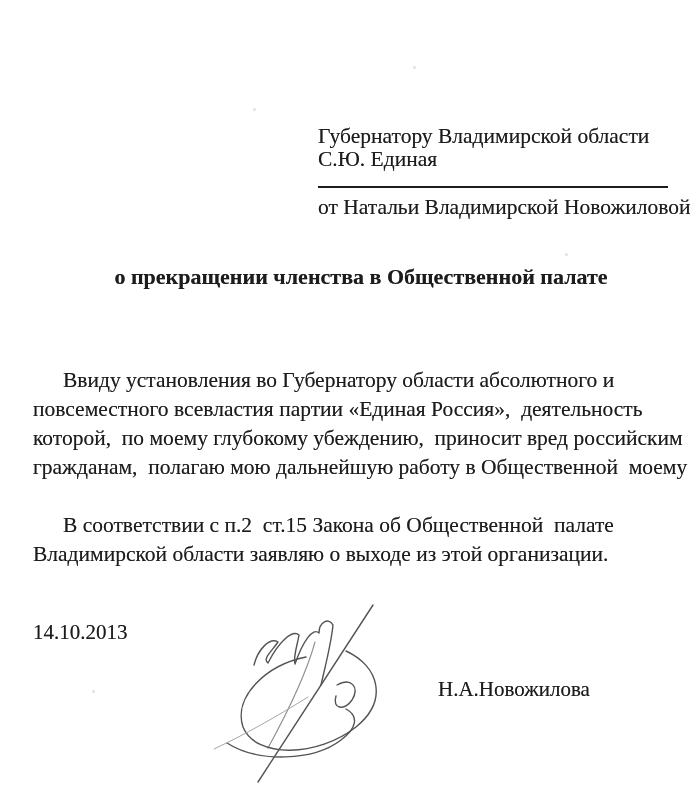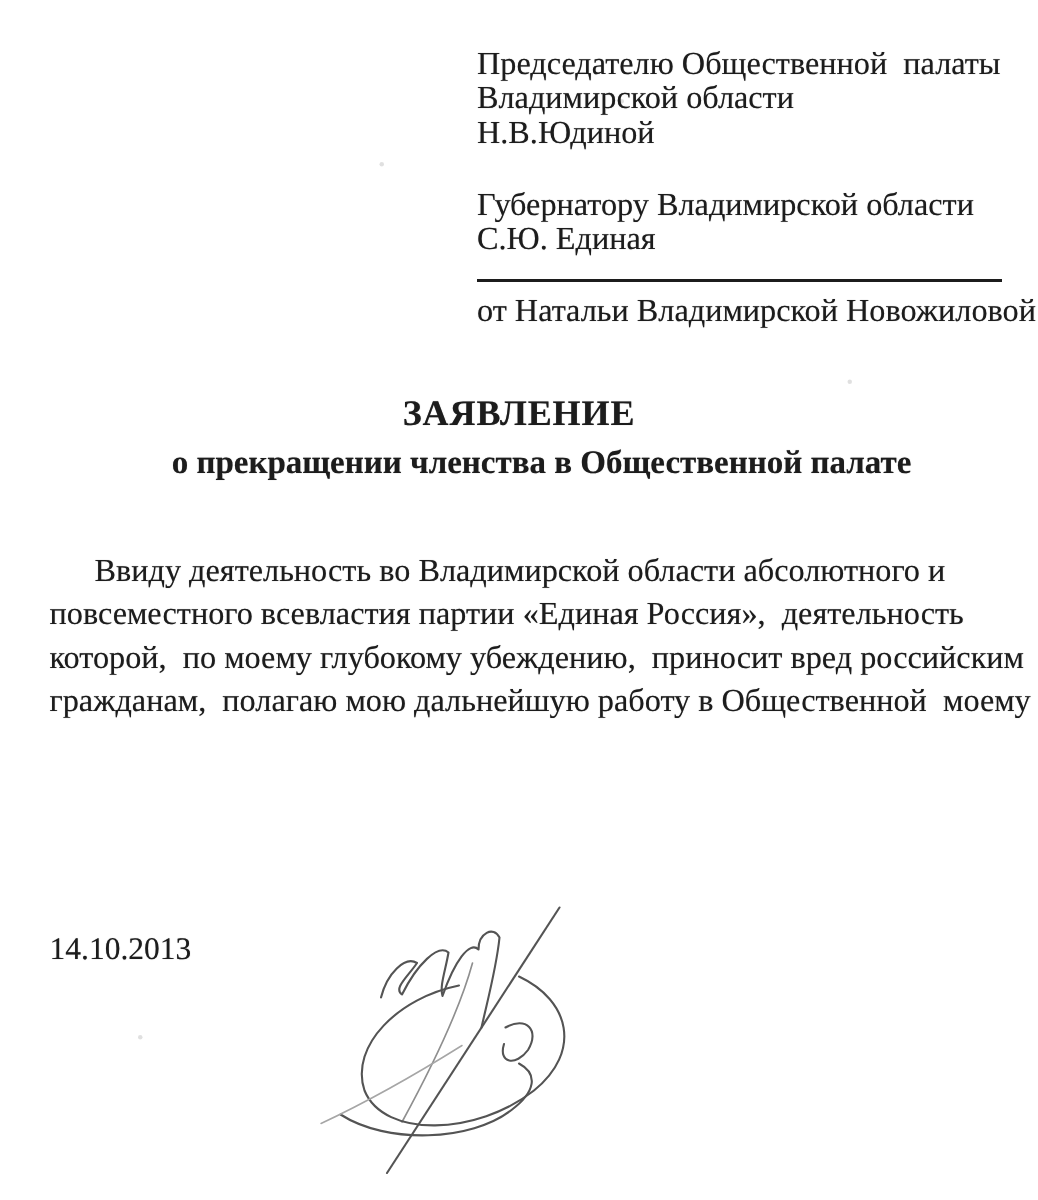--- a/index.html
+++ b/index.html
@@ -98,68 +98,67 @@
     height: 3px;
     border-radius: 50%;
     background: rgba(0,0,0,0.12);
   }
 </style>
 </head>
 <body>
 
 <div class="page">
 
-  <div class="addr-block" style="top:31px">
-    <div class="line">Председателю Общественной  палаты</div>
-    <div class="line">Владимирской области</div>
-    <div class="line">Н.В.Юдиной</div>
-  </div>
 
   <div class="addr-block" style="top:125px">
     <div class="line">Губернатору Владимирской области</div>
     <div class="line">С.Ю. Единая</div>
   </div>
 
   <div class="addr-rule"></div>
 
   <div class="addr-block" style="top:196px">
     <div class="line">от Натальи Владимирской Новожиловой</div>
   </div>
 
   <div class="title-block">
-    <div class="doc-title">ЗАЯВЛЕНИЕ</div>
     <div class="doc-subtitle">о прекращении членства в Общественной  палате</div>
   </div>
 
   <div class="para" style="top:366px">
-    <div class="line indent">Ввиду деятельность во Владимирской области абсолютного и</div>
+    <div class="line indent">Ввиду установления во Губернатору области абсолютного и</div>
     <div class="line">повсеместного всевластия партии «Единая Россия»,  деятельность</div>
     <div class="line">которой,  по моему глубокому убеждению,  приносит вред российским</div>
     <div class="line">гражданам,  полагаю мою дальнейшую работу в Общественной  моему</div>
   </div>
 
+  <div class="para" style="top:511px">
+    <div class="line indent">В соответствии с п.2  ст.15 Закона об Общественной  палате</div>
+    <div class="line">Владимирской области заявляю о выходе из этой организации.</div>
+  </div>
 
   <div class="date-text">14.10.2013</div>
 
   <svg class="signature" width="185" height="198" viewBox="0 0 185 198" xmlns="http://www.w3.org/2000/svg">
 
     <path class="sig-main" d="M163,8 C146,34 100,104 48,185"></path>
 
     <path class="sig-light" d="M105,45 C96,78 76,118 58,151"></path>
 
     <path class="sig-main" d="M44,68 C48,52 60,40 68,45 C62,54 52,62 58,66 C68,46 82,32 89,38 C87,50 83,60 85,67 C93,44 103,30 109,36 C109,25 119,20 123,28 C121,48 115,70 111,88"></path>
 
     <path class="sig-main" d="M136,54 C170,70 178,104 146,130 C108,160 46,162 33,130 C23,100 56,68 96,60"></path>
 
     <path class="sig-main" d="M17,146 C48,166 104,164 131,143 C147,131 149,119 136,112"></path>
 
     <path class="sig-main" d="M127,88 C141,80 150,90 142,103 C134,114 122,112 126,99"></path>
 
     <path class="sig-faint" d="M4,152 C34,138 66,120 98,100"></path>
   </svg>
 
+  <div class="signatory">Н.А.Новожилова</div>
 
   <div class="speck" style="left:413px; top:66px"></div>
   <div class="speck" style="left:253px; top:108px"></div>
   <div class="speck" style="left:565px; top:253px"></div>
   <div class="speck" style="left:92px;  top:690px"></div>
 
 </div>
 
 </body></html>

